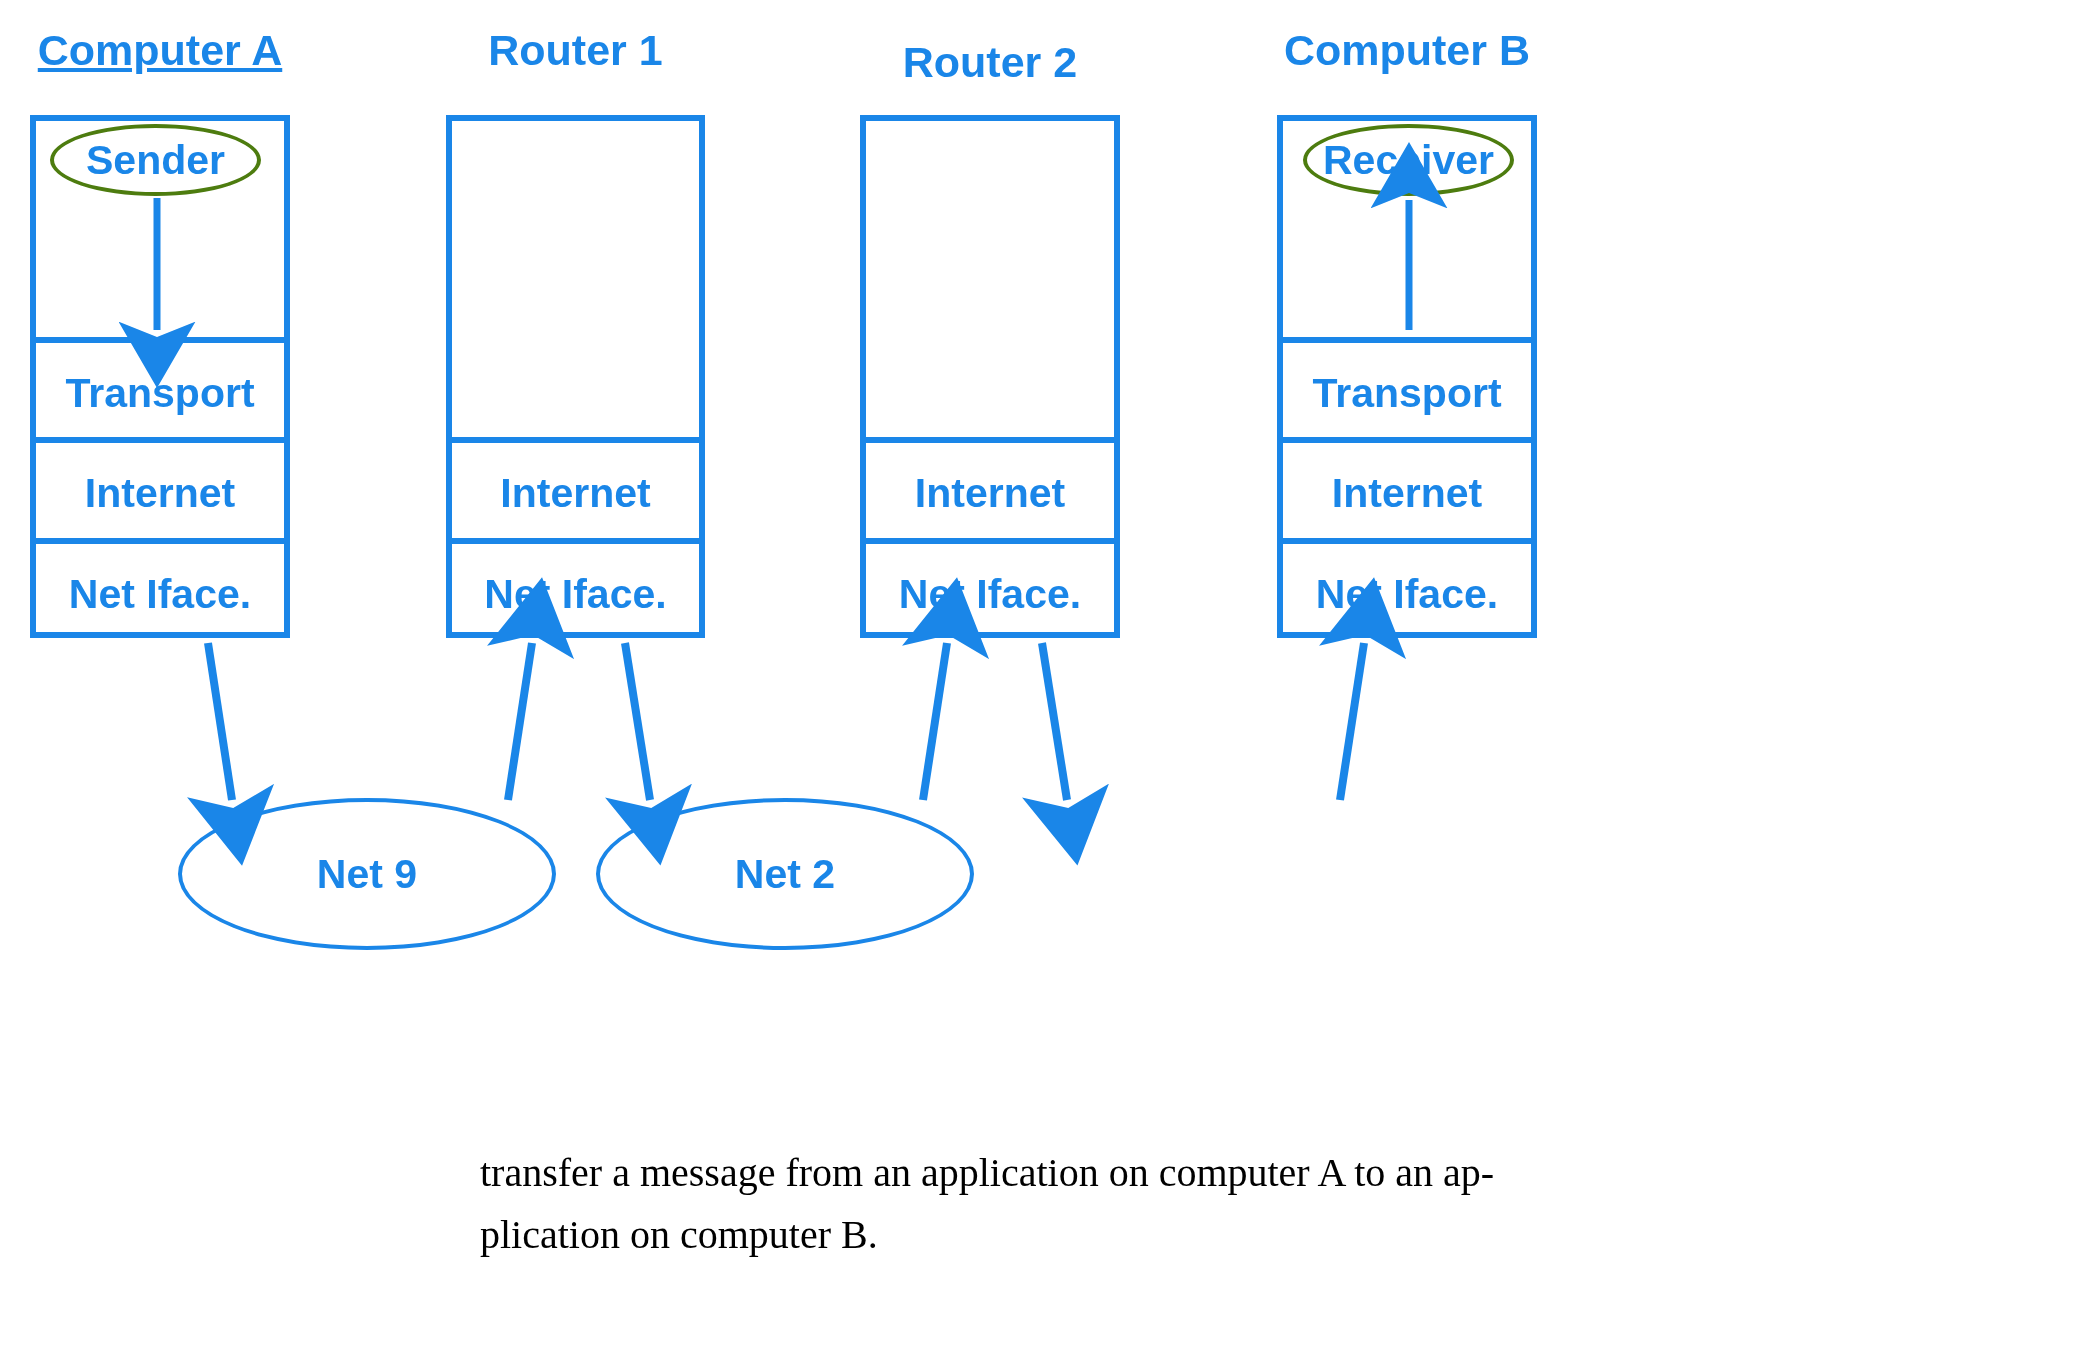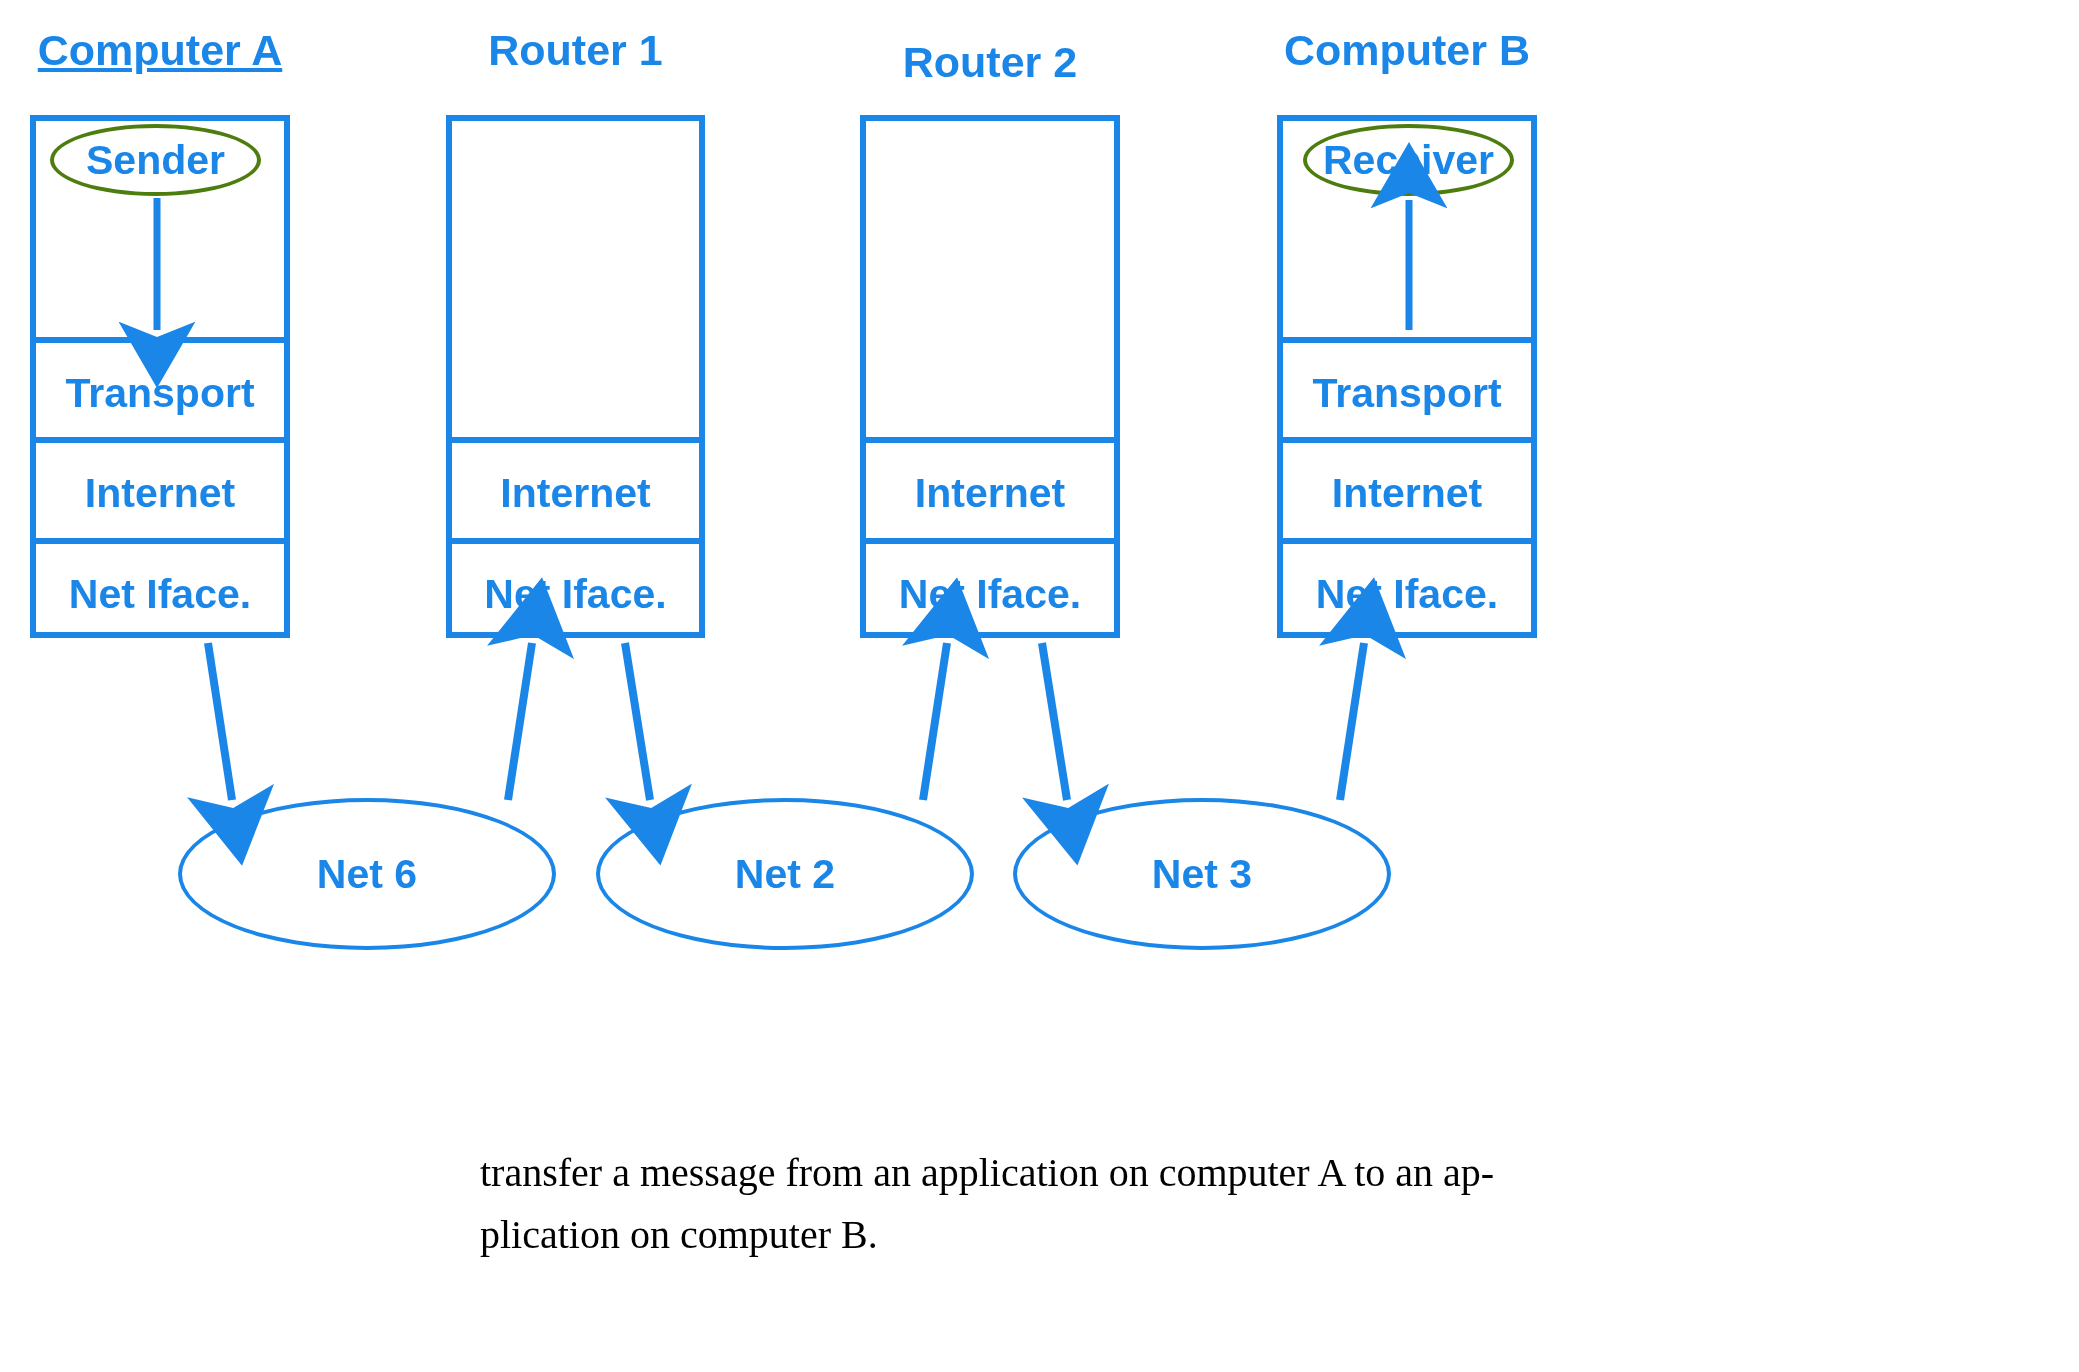--- a/index.html
+++ b/index.html
@@ -116,23 +116,22 @@
   </div>
 
   <div class="stack" style="left:1277px; top:115px; width:260px; height:523px;">
     <div class="layer" style="top:0px; height:216px;"></div>
     <div class="layer divider-top" style="top:216px; height:100px;">Transport</div>
     <div class="layer divider-top" style="top:316px; height:101px;">Internet</div>
     <div class="layer divider-top" style="top:417px; height:100px;">Net Iface.</div>
   </div>
   <div class="app-ellipse" style="left:1303px; top:124px; width:211px; height:72px;">Receiver</div>
 
-  <div class="net-ellipse" style="left:178px; top:798px; width:378px; height:152px;">Net 6</div>
+  <div class="net-ellipse" style="left:178px; top:798px; width:378px; height:152px;">Net 9</div>
   <div class="net-ellipse" style="left:596px; top:798px; width:378px; height:152px;">Net 2</div>
-  <div class="net-ellipse" style="left:1013px; top:798px; width:378px; height:152px;">Net 3</div>
 
   <svg id="links" viewBox="0 0 2079 1372">
     <defs>
       <marker id="ah" markerWidth="10" markerHeight="11" refX="1.2" refY="5.5" orient="auto" markerUnits="strokeWidth">
         <path d="M0,0 L9.5,5.5 L0,11 L2.2,5.5 Z" fill="#1a86e8"></path>
       </marker>
     </defs>
 
     <line x1="157" y1="198" x2="157" y2="330" stroke="#1a86e8" stroke-width="7" marker-end="url(#ah)"></line>
 

